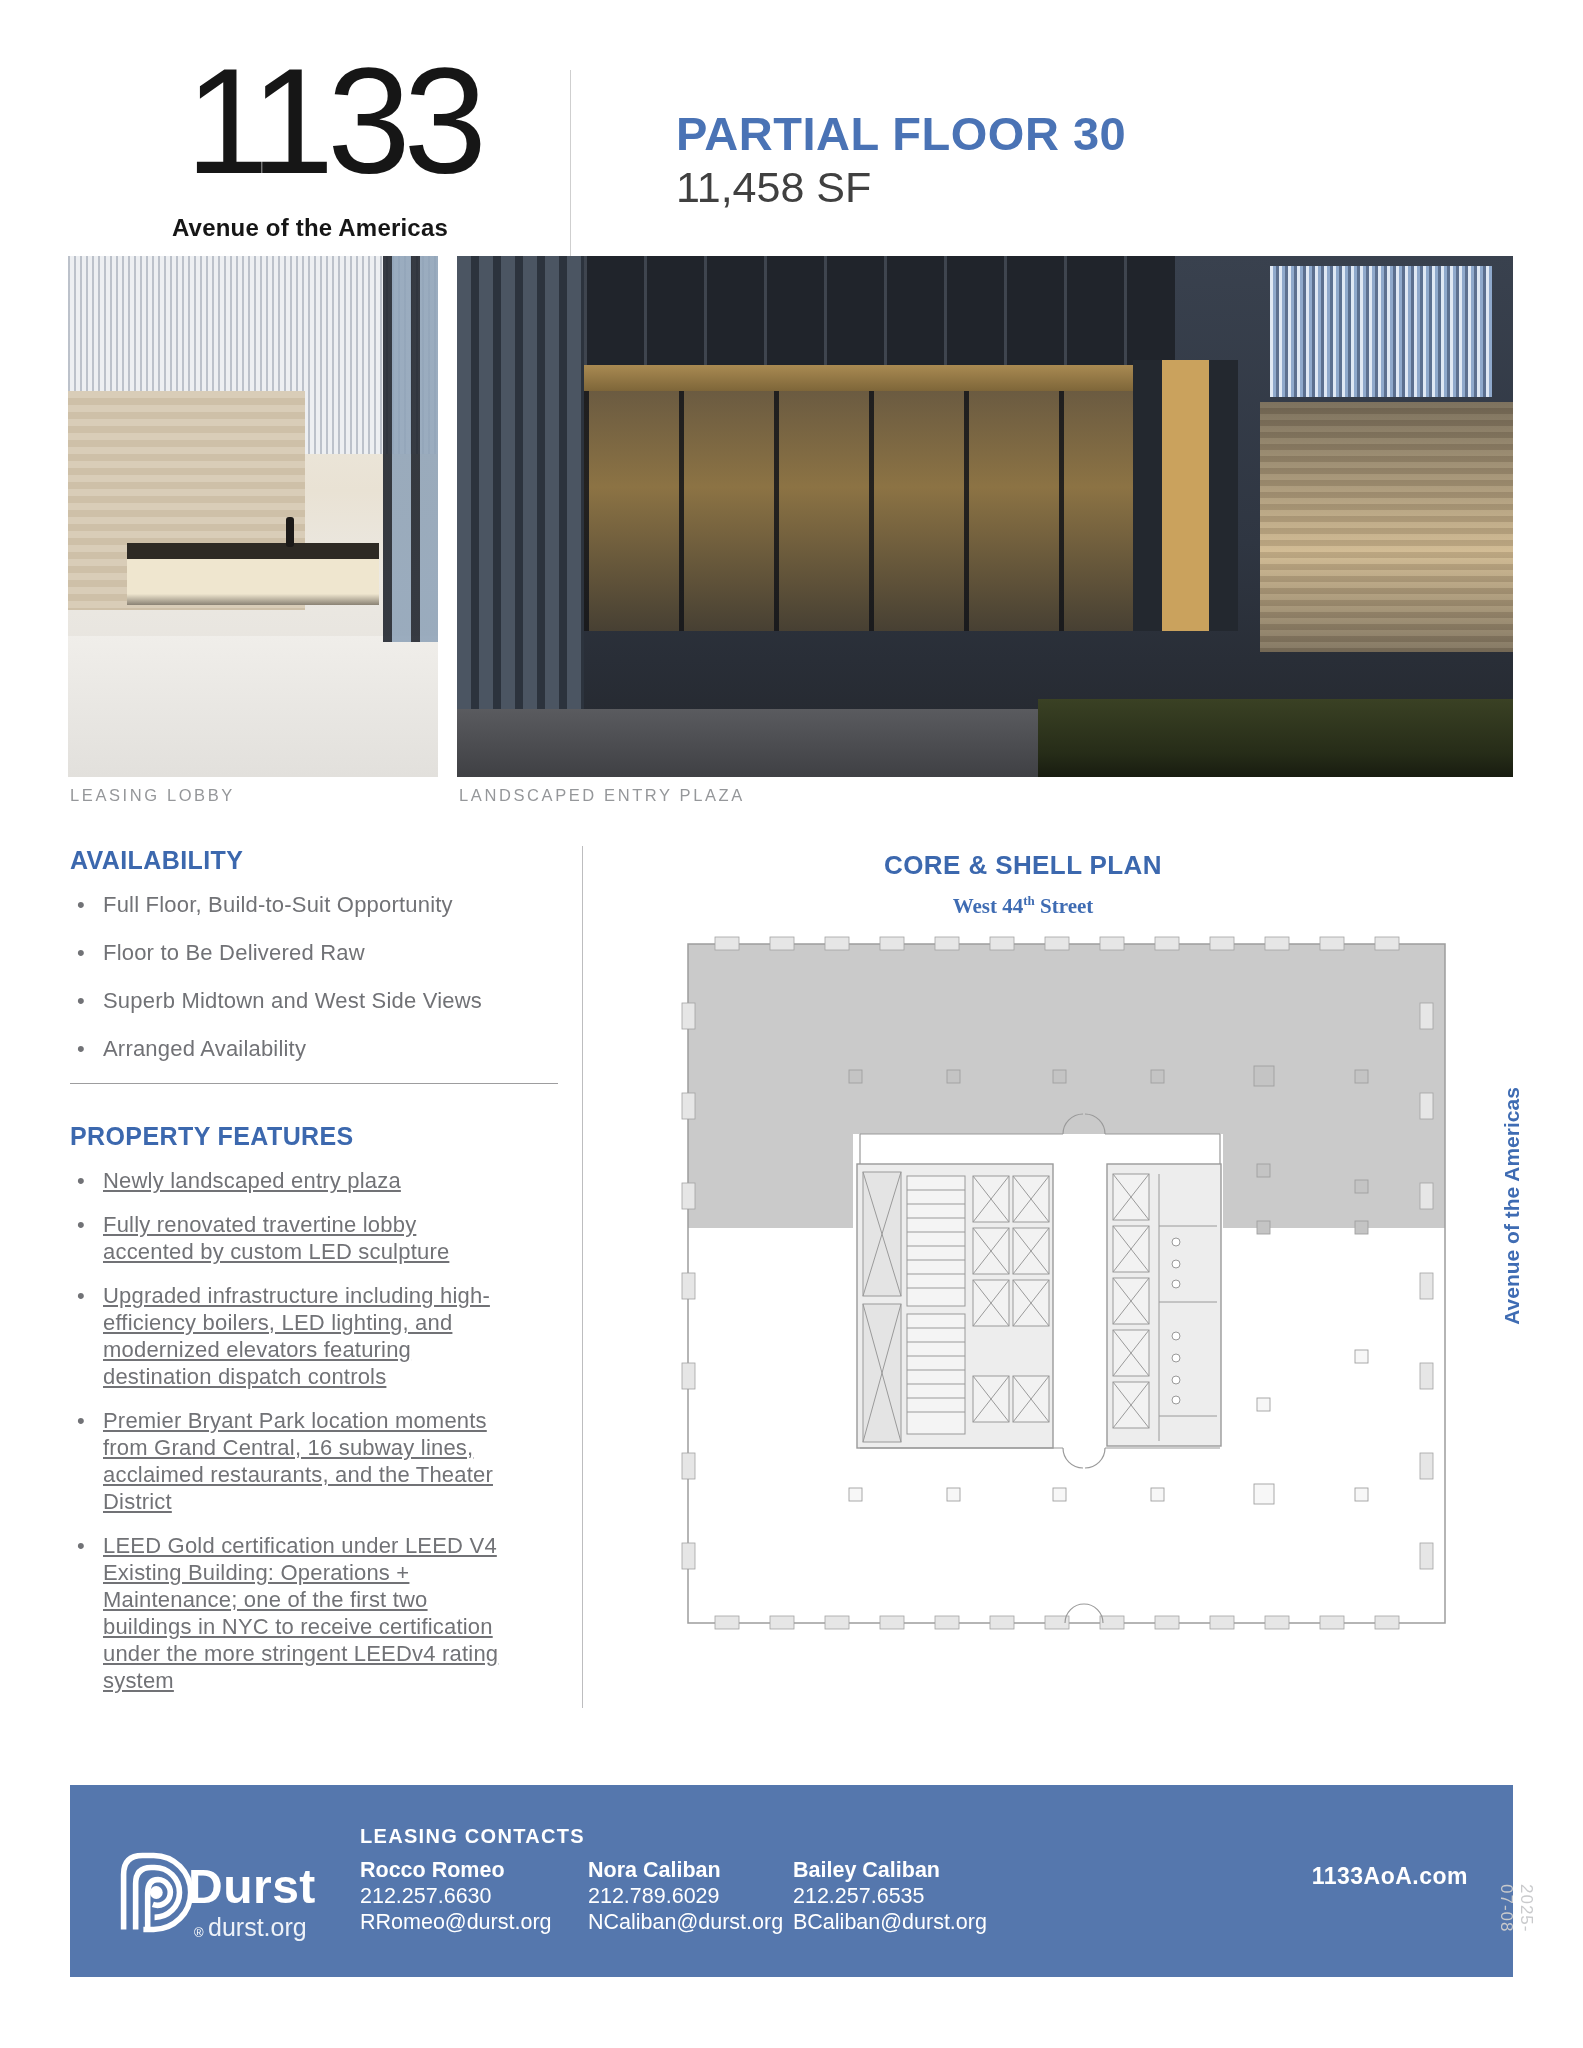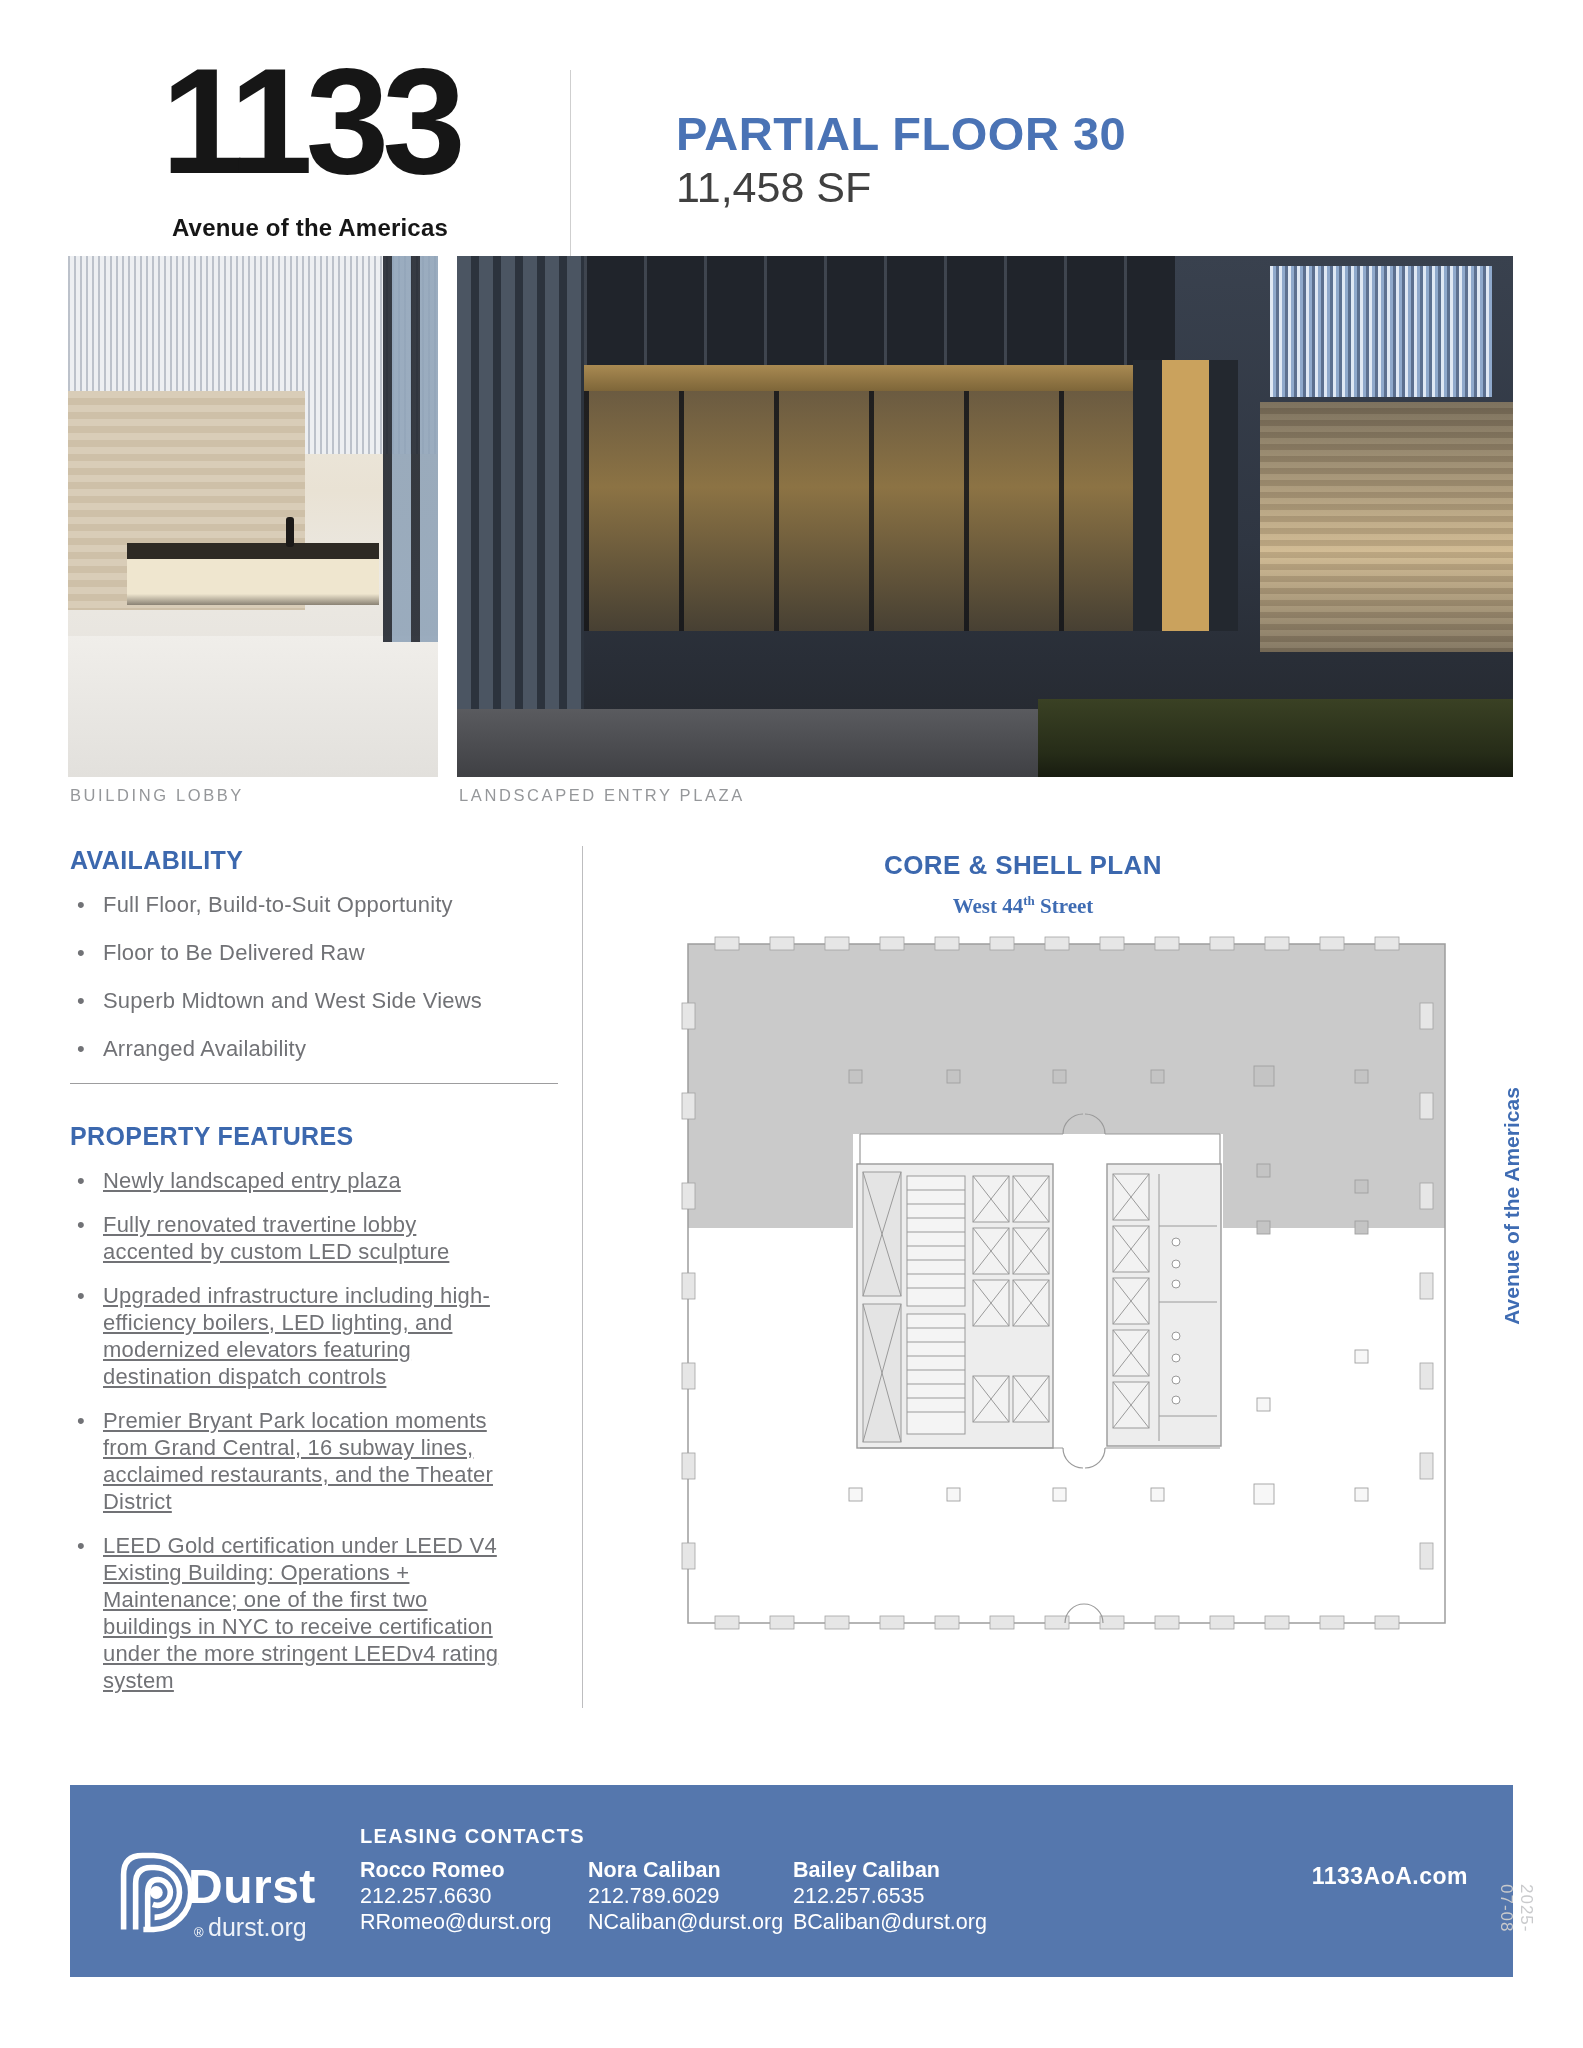--- a/index.html
+++ b/index.html
@@ -5,21 +5,21 @@
   * { margin:0; padding:0; box-sizing:border-box; }
   html,body { background:#ffffff; }
   #page {
     position:relative; width:1583px; height:2048px; background:#ffffff;
     font-family:"Liberation Sans", sans-serif; overflow:hidden;
   }
   .abs { position:absolute; }
 
   
   .logo-block { position:absolute; left:140px; top:46px; width:340px; text-align:center; }
-  .logo-number { font-size:150px; line-height:150px; font-weight:700; color:#161616; letter-spacing:-7px; }
+  .logo-number { font-size:150px; line-height:150px; font-weight:400; color:#161616; letter-spacing:-7px;text-align:right; }
   .logo-name   { margin-top:18px; font-size:24px; font-weight:700; color:#161616; letter-spacing:.2px; }
   .header-divider { position:absolute; left:570px; top:70px; width:1px; height:192px; background:#cfcfcf; }
   .floor-title { position:absolute; left:676px; top:106px; font-size:47px; font-weight:700; color:#4a73b5; letter-spacing:.5px; }
   .floor-area  { position:absolute; left:676px; top:163px; font-size:43px; font-weight:400; color:#404040; }
 
   
   .photo { position:absolute; top:256px; height:521px; overflow:hidden; background:#888; }
   .photo > div { position:absolute; }
   .photo-lobby { left:68px; width:370px; }
   .photo-plaza { left:457px; width:1056px; }
@@ -129,21 +129,21 @@
     <div class="p-street"></div>
     <div class="p-topband"></div>
     <div class="p-canopy"></div>
     <div class="p-glass"></div>
     <div class="p-door"></div>
     <div class="p-led"></div>
     <div class="p-trav"></div>
     <div class="p-pave"></div>
     <div class="p-plants"></div>
   </div>
-  <div class="caption caption-lobby">BUILDING LOBBY</div>
+  <div class="caption caption-lobby">LEASING LOBBY</div>
   <div class="caption caption-plaza">LANDSCAPED ENTRY PLAZA</div>
 
   <div class="col-left">
     <div class="section-heading">AVAILABILITY</div>
     <ul class="bullets">
       <li>Full Floor, Build-to-Suit Opportunity</li>
       <li>Floor to Be Delivered Raw</li>
       <li>Superb Midtown and West Side Views</li>
       <li>Arranged Availability</li>
     </ul>

